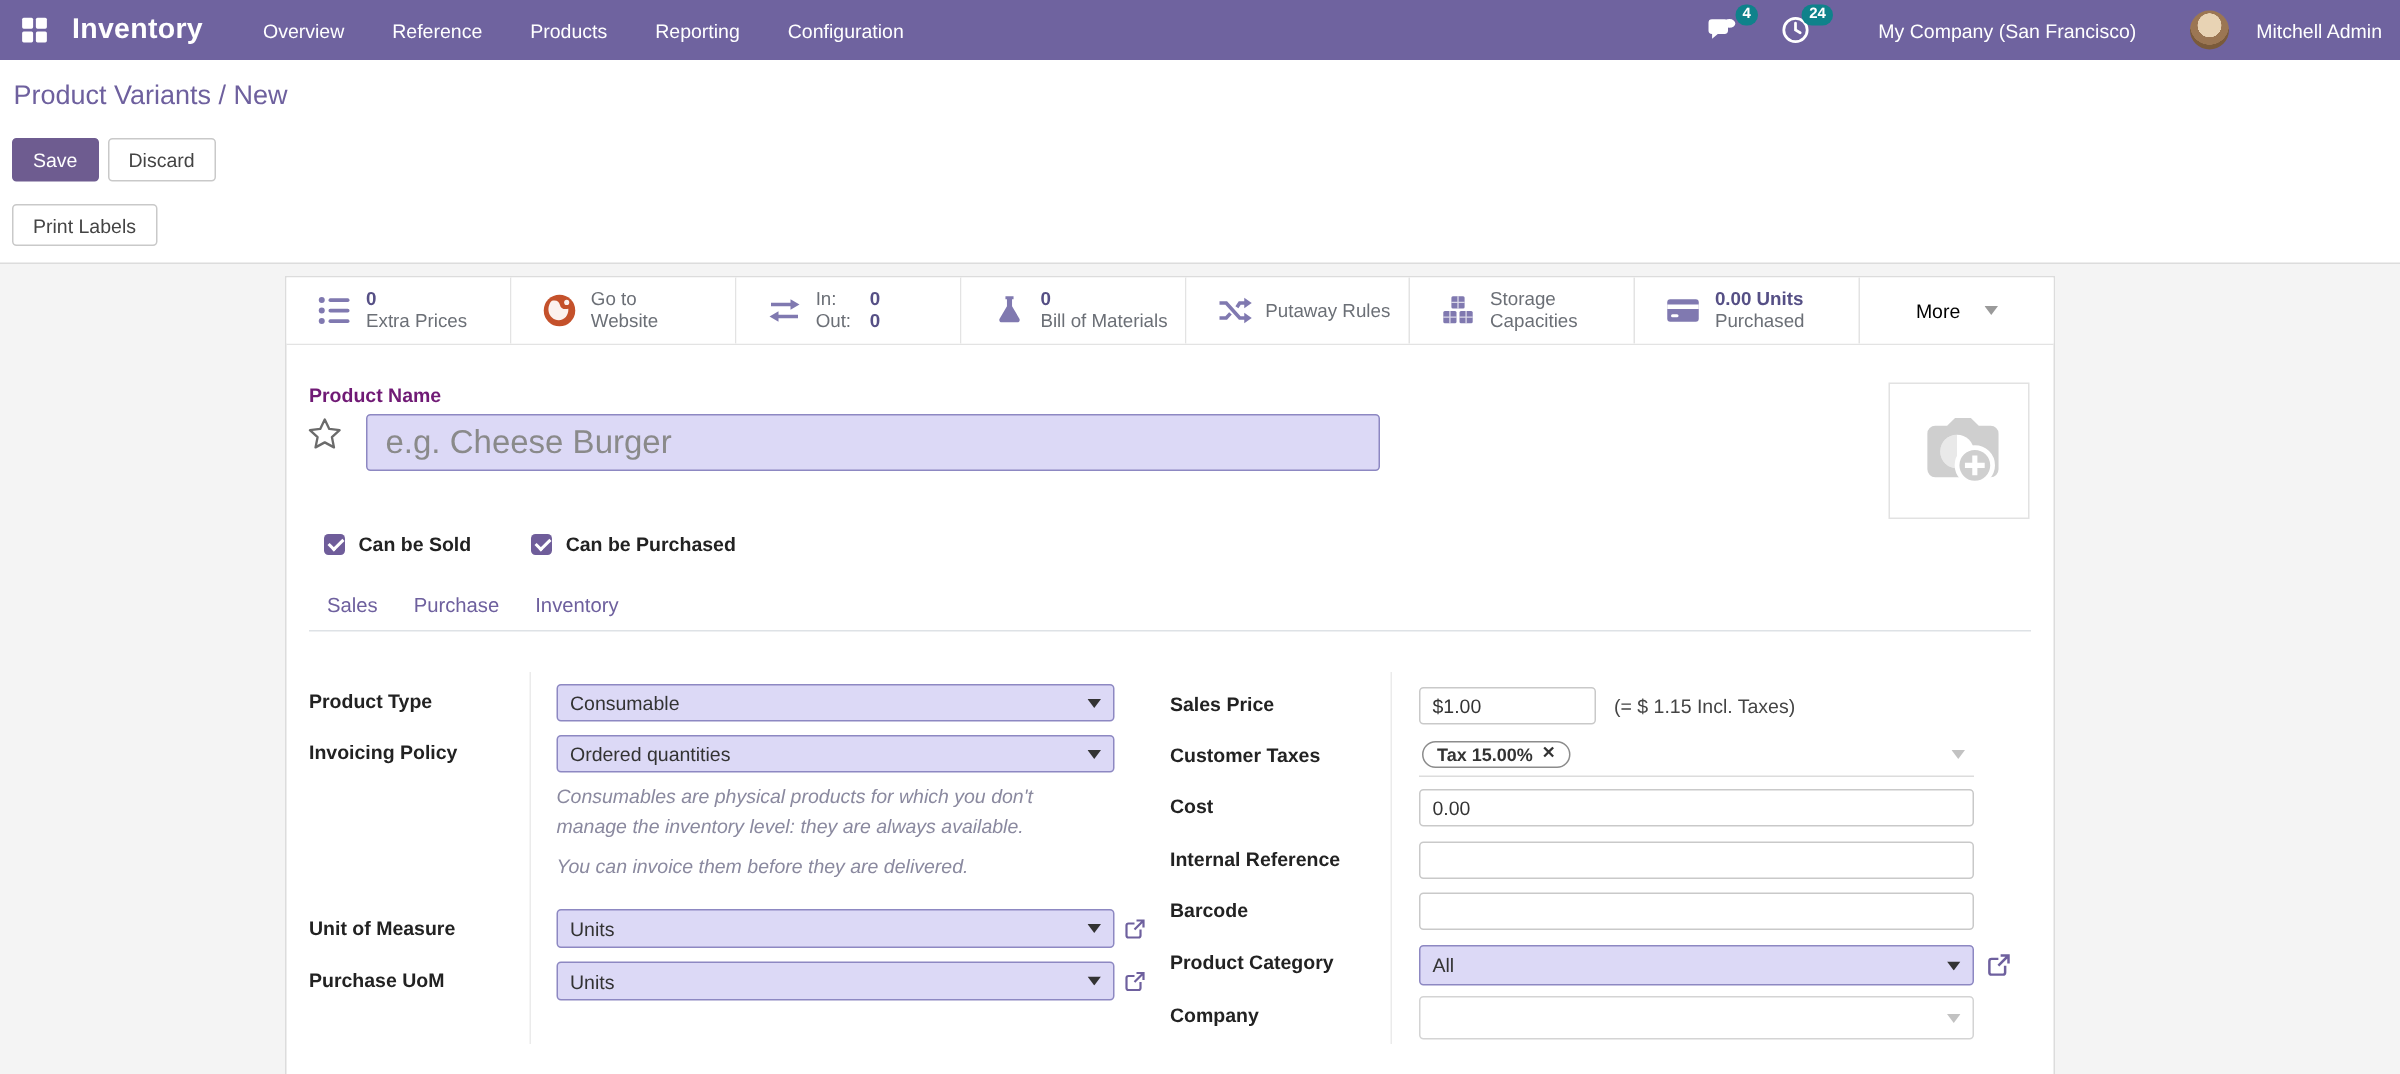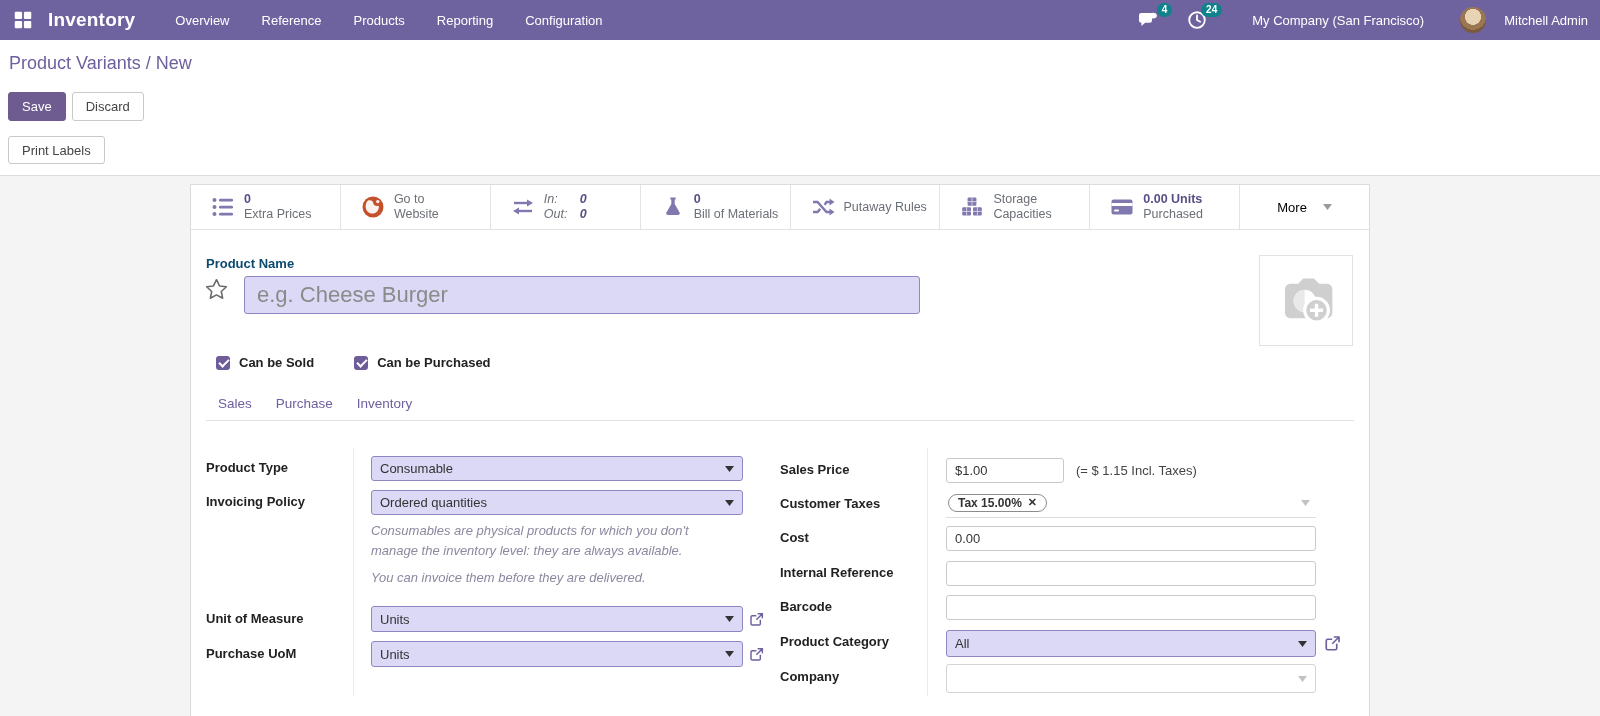--- a/index.html
+++ b/index.html
@@ -41,26 +41,26 @@
 
   
   .statrow { position:absolute; top:0; left:0; width:100%; height:45px; display:flex;
              border-bottom:1px solid #e3e3e3; }
   .stat { flex:1 1 0; display:flex; align-items:center; padding-left:20px; gap:9px;
           border-right:1px solid #e3e3e3; cursor:pointer; background:#fff; }
   .stat:last-child { border-right:none; justify-content:center; padding-left:0; }
   .stat-ico { width:24px; height:24px; flex:0 0 auto; }
   .stat-txt { font-size:12.5px; color:#6b6f76; line-height:15px; }
   .stat-val { font-weight:700; color:#554f85; }
-  .stat-kv { display:flex; gap:8px;font-style:italic; }
+  .stat-kv { display:flex; gap:8px; }
   .stat-kv .k { color:#6b6f76; width:28px; }
   .more-lbl { font-size:13px; color:#000000; margin-right:7px; }
 
   
-  .pn-label { position:absolute; left:15px; top:71px; font-size:13px; font-weight:700; color:#0c4a6e; }
+  .pn-label { position:absolute; left:15px; top:71px; font-size:13px; font-weight:700; color:#701a75; }
   .star { position:absolute; left:13px; top:92px; width:25px; height:25px; cursor:pointer; }
   .pn-input { position:absolute; left:53px; top:91px; width:676px; height:38px;
               background:#dcd9f6; border:1px solid #8d88c2; border-radius:3px; font-size:22px;
               padding:0 12px; color:#333; font-family:"Liberation Sans", sans-serif; }
   .pn-input::placeholder { color:#8a8a8a; }
   .img-box { position:absolute; left:1068px; top:70px; width:94px; height:91px;
              border:1px solid #e2e2e2; display:flex; align-items:center; justify-content:center; cursor:pointer; }
 
   
   .cb-row { position:absolute; left:25px; top:170px; display:flex; align-items:center; gap:40px; }

